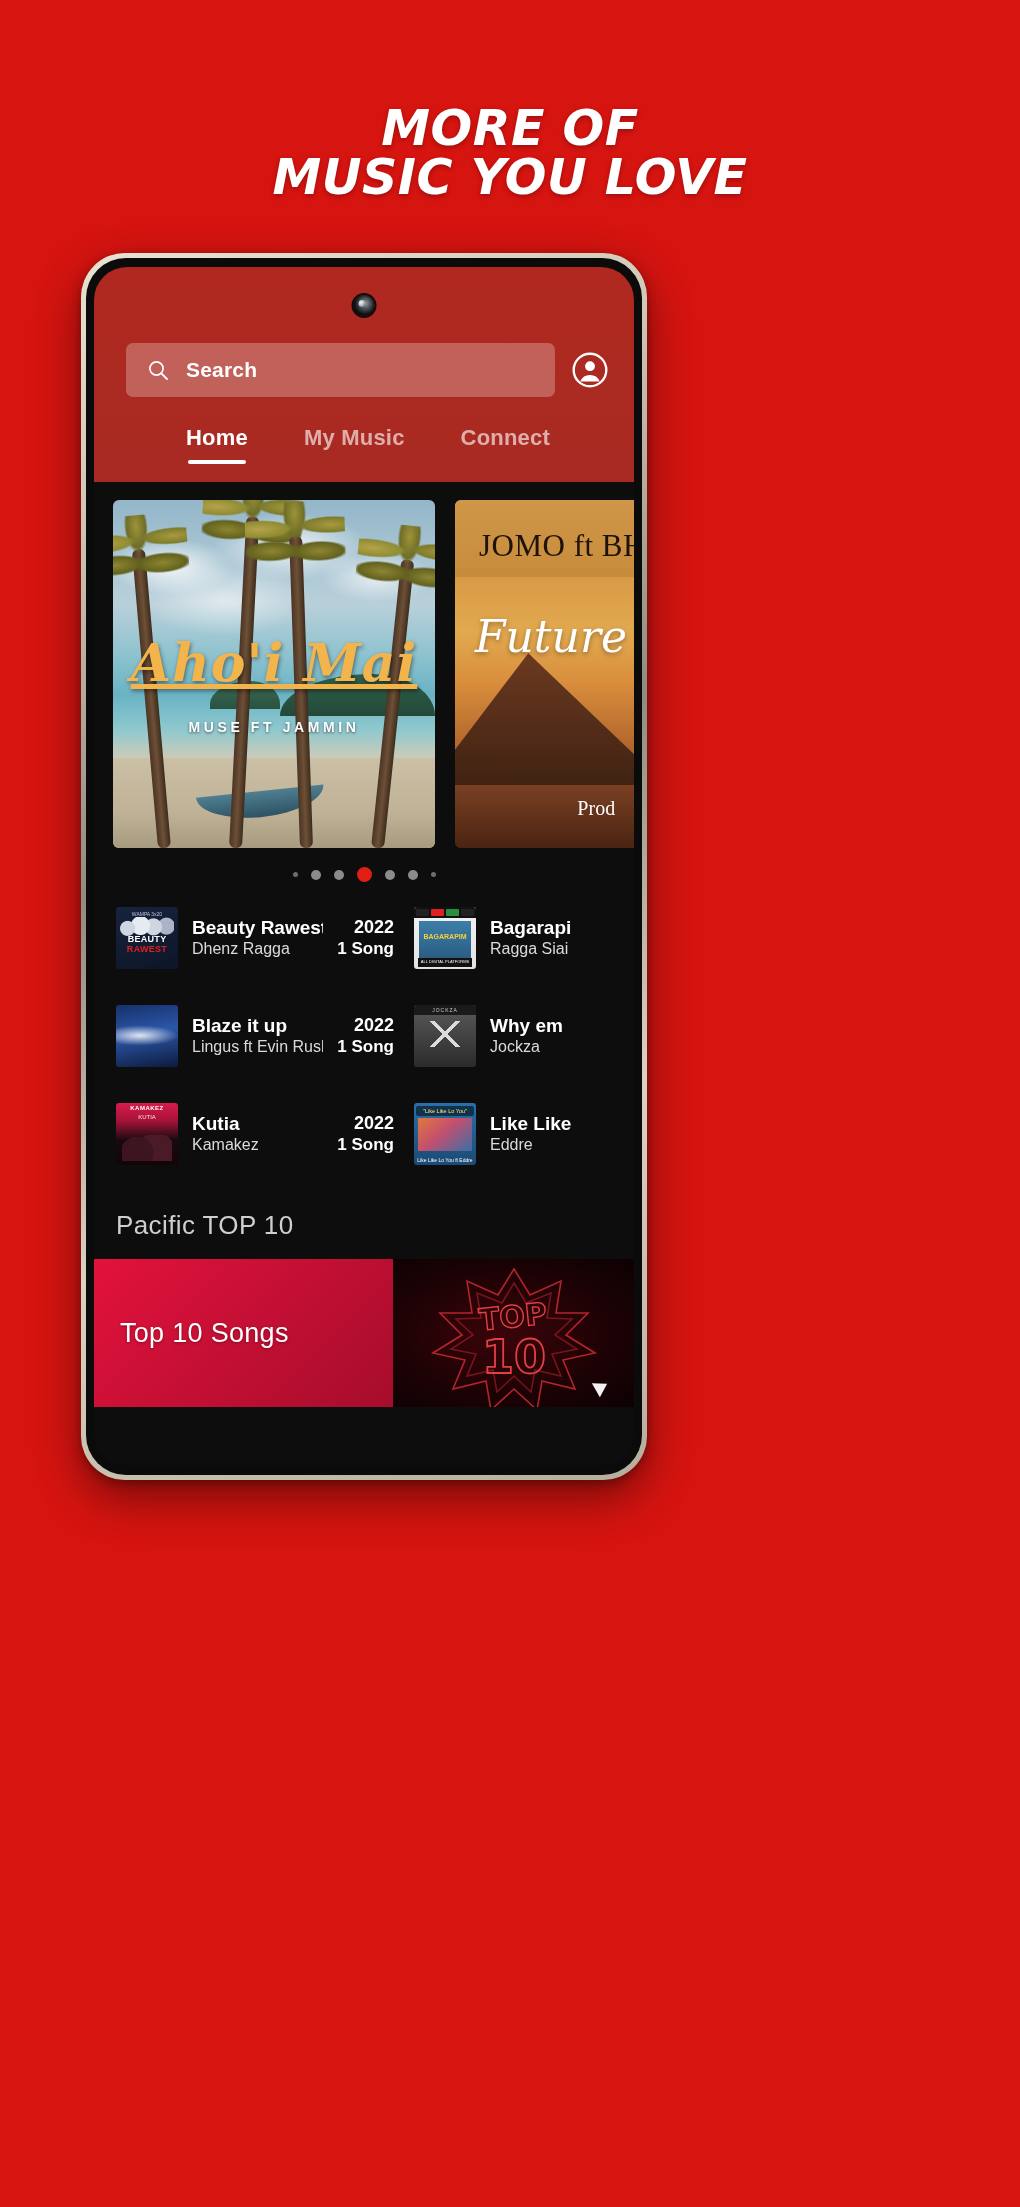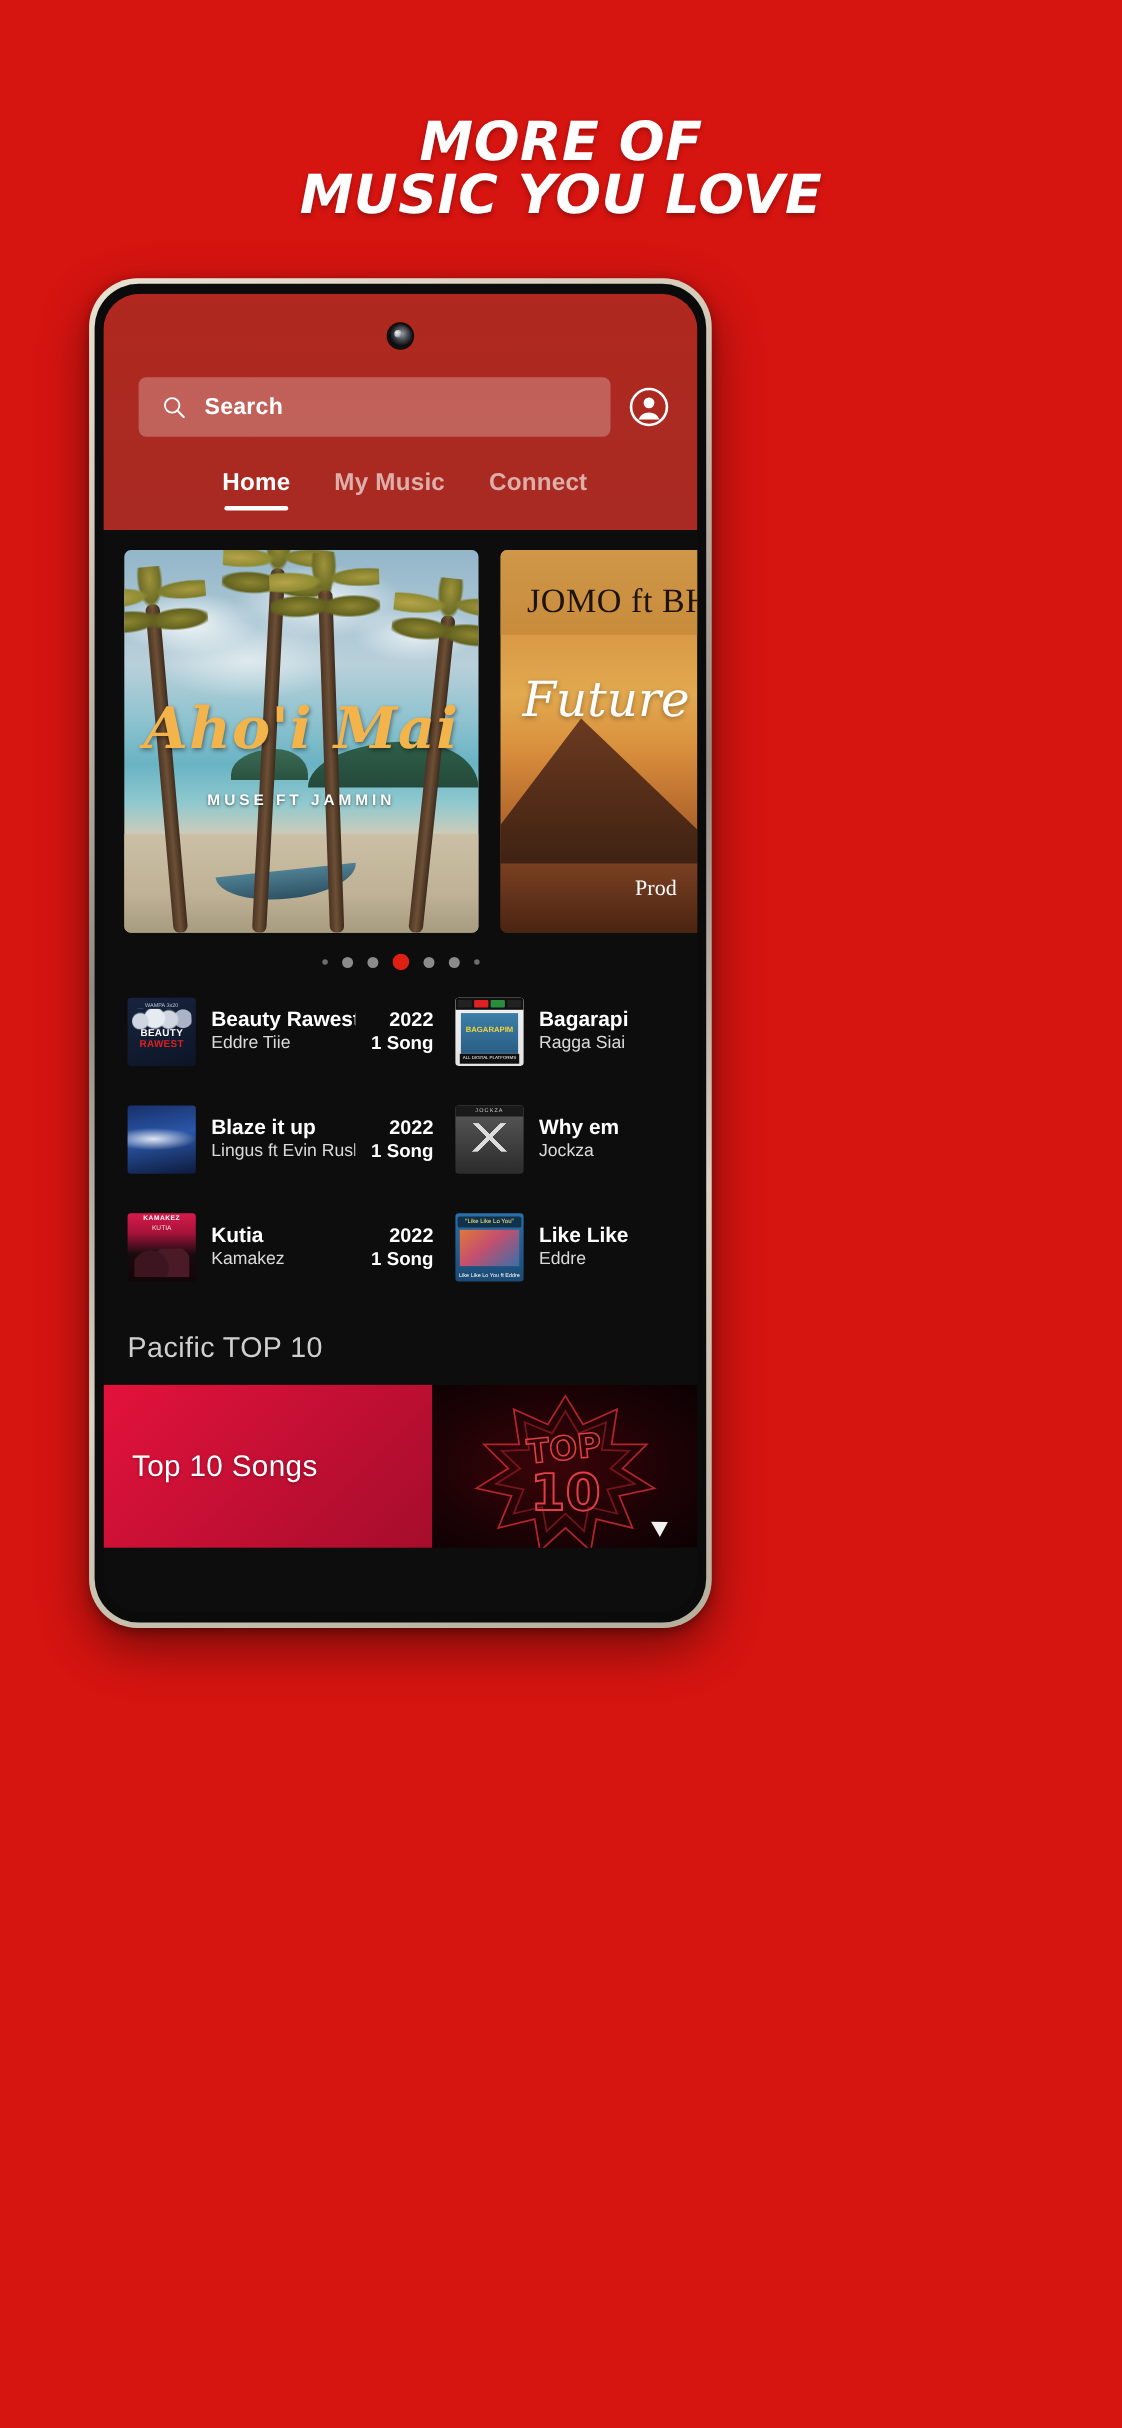--- a/index.html
+++ b/index.html
@@ -132,21 +132,21 @@
     font-weight: bold;
     letter-spacing: .2px;
   }
   .profile-icon { width: 38px; height: 38px; flex:none; display:block; }
 
   .tabs {
     position: absolute;
     top: 158px; left: 0; right: 0;
     display: flex;
     justify-content: center;
-    gap: 40px;
+    gap: 56px;
     padding-left: 8px;
   }
   .tab {
     position: relative;
     color: rgba(255,255,255,.62);
     font-size: 22px;
     font-weight: bold;
     padding-bottom: 13px;
     letter-spacing: .2px;
   }
@@ -241,20 +241,21 @@
     position: absolute;
     left: 0; right: 0; top: 38%;
     text-align: center;
     font-family: "DejaVu Serif", serif;
     font-style: italic;
     font-weight: bold;
     font-size: 52px;
     color: #f3b44b;
     text-shadow: 1px 2px 4px rgba(0,0,0,.45);
     letter-spacing: 1px;
+    text-decoration: underline;
   }
   .slide-title-sub {
     position: absolute;
     left: 0; right: 0; top: 63%;
     text-align: center;
     font-size: 14px;
     font-weight: bold;
     letter-spacing: 3.6px;
     color: #ffffff;
     text-shadow: 0 1px 3px rgba(0,0,0,.6);
@@ -549,21 +550,21 @@
             <div class="card-col">
 
               <div class="card">
                 <div class="thumb t-beauty">
                   <div class="tiny">WAMPA 3x20</div>
                   <div class="faces"></div>
                   <div class="bt"><span>BEAUTY</span> <i>RAWEST</i></div>
                 </div>
                 <div class="card-text">
                   <div class="card-title">Beauty Rawest</div>
-                  <div class="card-sub">Eddre Tiie</div>
+                  <div class="card-sub">Dhenz Ragga</div>
                 </div>
                 <div class="card-meta">
                   <div class="card-year">2022</div>
                   <div class="card-songs">1 Song</div>
                 </div>
               </div>
 
               <div class="card">
                 <div class="thumb t-blaze"></div>
                 <div class="card-text">

